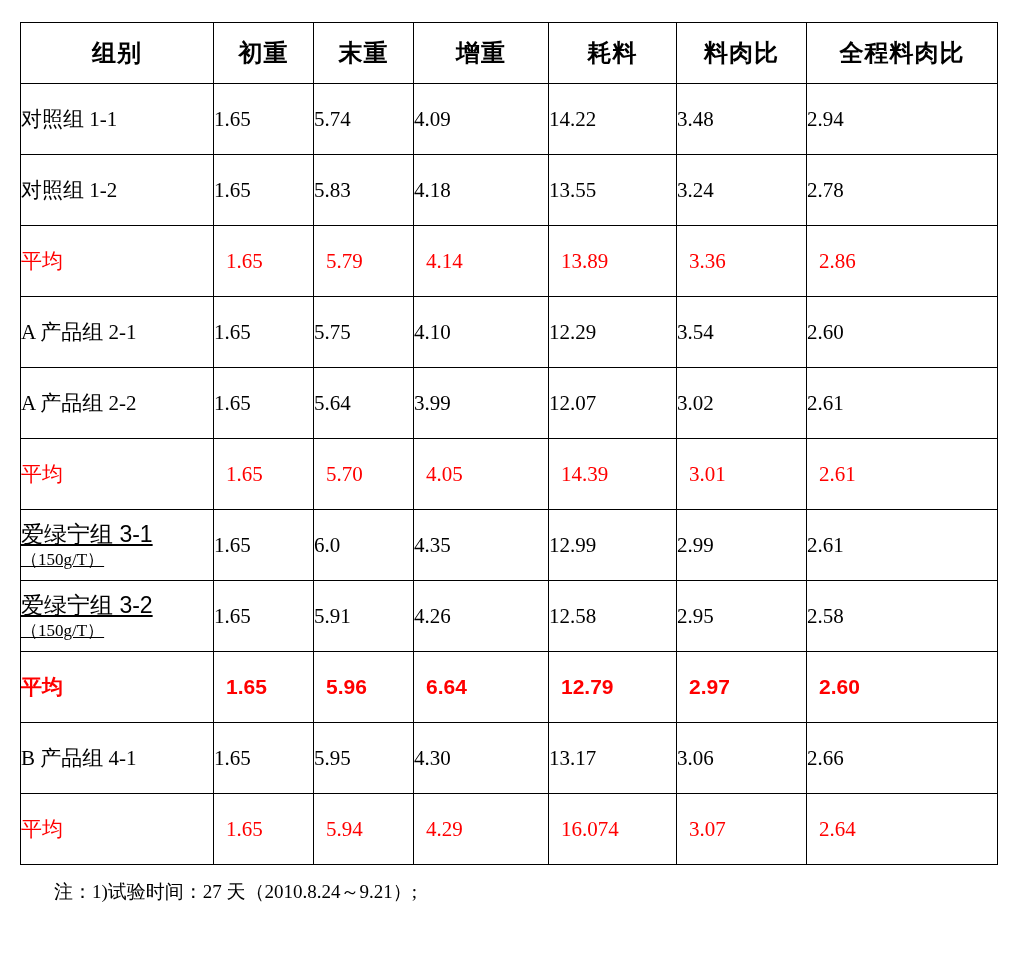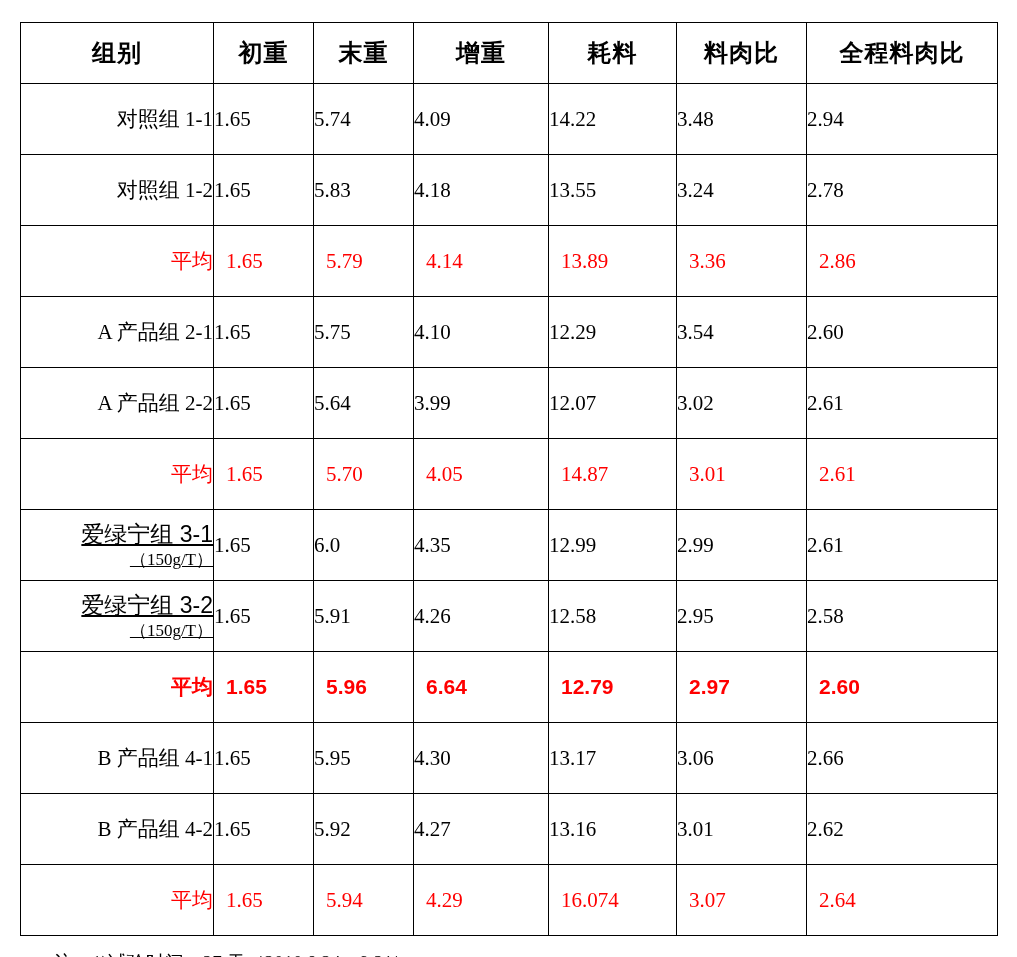--- a/index.html
+++ b/index.html
@@ -49,21 +49,21 @@
     font-family: "Liberation Sans", "DejaVu Sans", sans-serif;
     letter-spacing: 1px;
   }
   tbody tr {
     height: 71px;
   }
   tbody td {
     font-size: 21px;
   }
   td.label {
-    text-align: right;
+    text-align: left;
     padding: 0 6px;
     line-height: 1.25;
   }
   td.value {
     text-align: left;
     padding-left: 12px;
   }
   tr.avg td {
     color: #ff0000;
     margin-left: 28px;
@@ -175,21 +175,21 @@
         <td class="value">12.07</td>
         <td class="value">3.02</td>
         <td class="value">2.61</td>
       </tr>
 
       <tr class="row avg">
         <td class="label">平均</td>
         <td class="value">1.65</td>
         <td class="value">5.70</td>
         <td class="value">4.05</td>
-        <td class="value">14.87</td>
+        <td class="value">14.39</td>
         <td class="value">3.01</td>
         <td class="value">2.61</td>
       </tr>
 
       <tr class="row">
         <td class="label big"><span>爱绿宁组 3-1</span><span class="sub">（150g/T）</span></td>
         <td class="value">1.65</td>
         <td class="value">6.0</td>
         <td class="value">4.35</td>
         <td class="value">12.99</td>
@@ -220,29 +220,20 @@
       <tr class="row">
         <td class="label">B 产品组 4-1</td>
         <td class="value">1.65</td>
         <td class="value">5.95</td>
         <td class="value">4.30</td>
         <td class="value">13.17</td>
         <td class="value">3.06</td>
         <td class="value">2.66</td>
       </tr>
 
-      <tr class="row">
-        <td class="label">B 产品组 4-2</td>
-        <td class="value">1.65</td>
-        <td class="value">5.92</td>
-        <td class="value">4.27</td>
-        <td class="value">13.16</td>
-        <td class="value">3.01</td>
-        <td class="value">2.62</td>
-      </tr>
 
       <tr class="row avg">
         <td class="label">平均</td>
         <td class="value">1.65</td>
         <td class="value">5.94</td>
         <td class="value">4.29</td>
         <td class="value">16.074</td>
         <td class="value">3.07</td>
         <td class="value">2.64</td>
       </tr>

